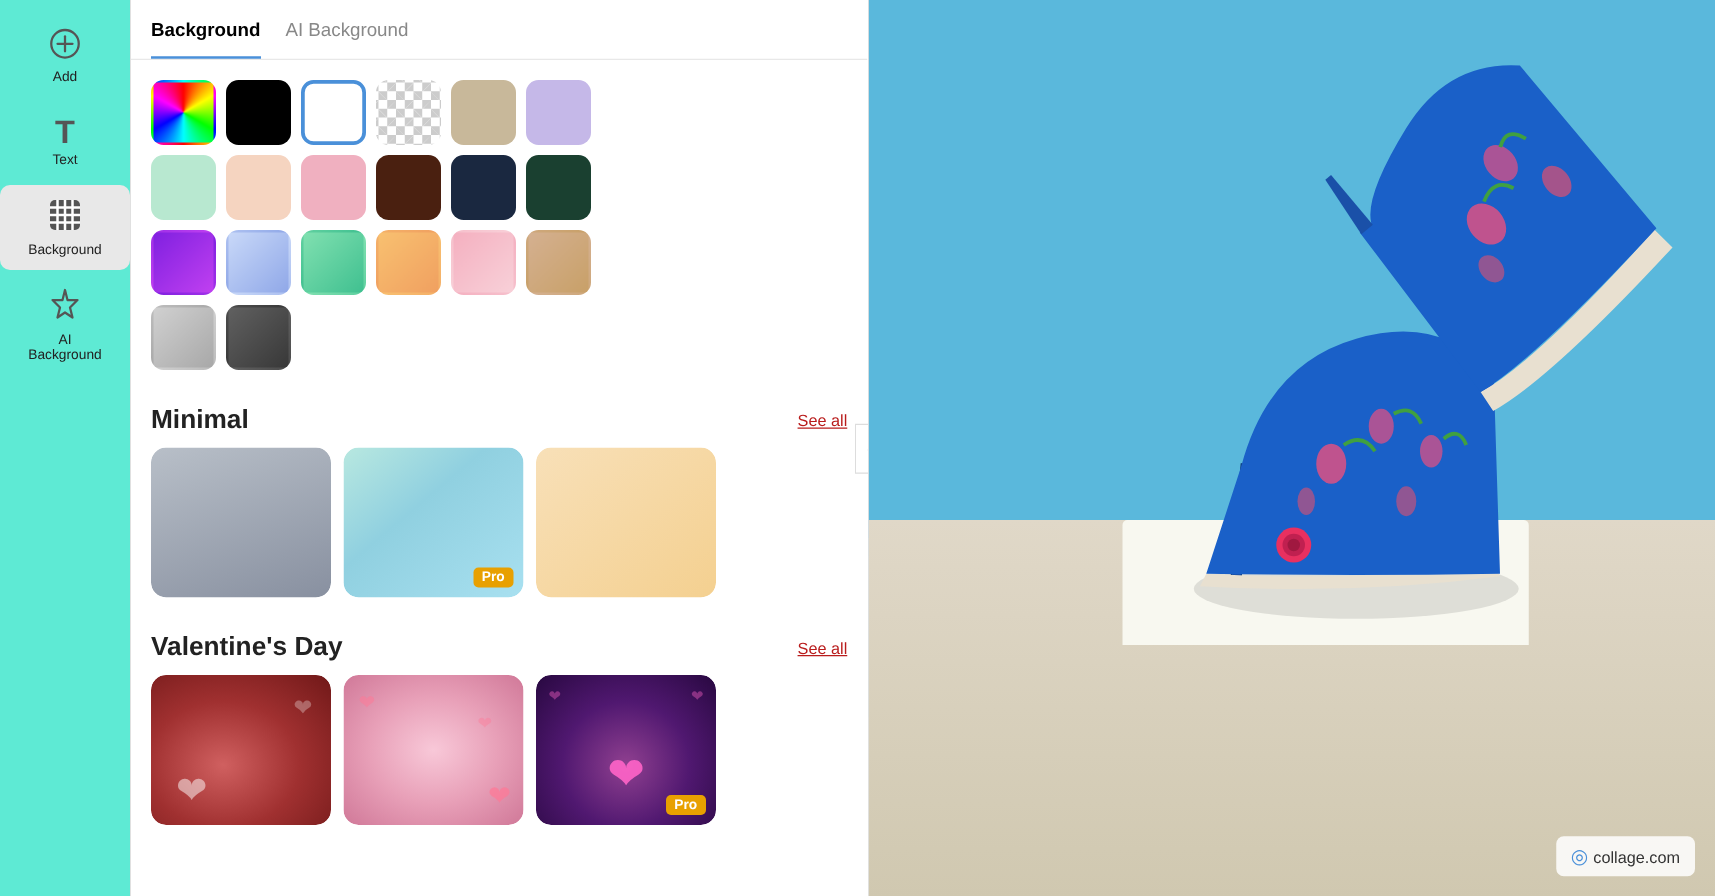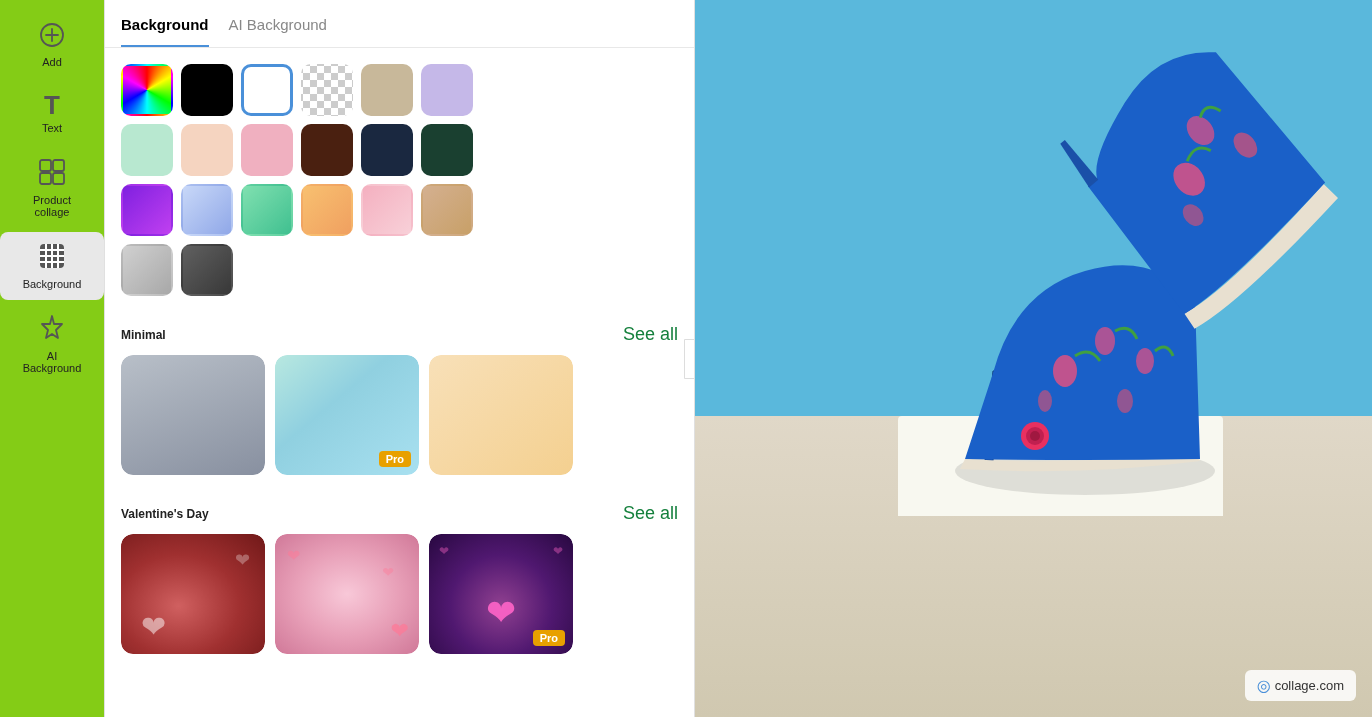--- a/index.html
+++ b/index.html
@@ -1,21 +1,21 @@
 <!DOCTYPE html>
 <html><head>
   <meta charset="utf-8">
   <style>
     * { box-sizing: border-box; margin: 0; padding: 0; }
     body { font-family: -apple-system, BlinkMacSystemFont, 'Segoe UI', sans-serif; background: #f0f0f0; display: flex; height: 717px; overflow: hidden; }
 
     
     .sidebar {
       width: 105px;
-      background: #84cc16;
+      background: #5eead4;
       display: flex;
       flex-direction: column;
       align-items: center;
       padding-top: 10px;
       border-right: 1px solid #e0e0e0;
       gap: 0;
     }
     .sidebar-item {
       display: flex;
       flex-direction: column;
@@ -102,28 +102,29 @@
     .section {
       padding: 0 16px 16px 16px;
     }
     .section-header {
       display: flex;
       justify-content: space-between;
       align-items: center;
       padding: 12px 0 10px 0;
     }
     .section-title {
-      font-size: 12px;
+      font-size: 21px;
       font-weight: 600;
       color: #222;
     }
     .see-all {
-      font-size: 18px;
-      color: #15803d;
-      cursor: pointer;
+      font-size: 13px;
+      color: #b91c1c;
+      cursor: pointer;
+      text-decoration: underline;
     }
 
     
     .bg-grid {
       display: flex;
       gap: 10px;
     }
     .bg-card {
       width: 144px;
       height: 120px;
@@ -233,31 +234,20 @@
       </svg>
     </span>
     <span class="label">Add</span>
   </div>
 
   <div class="sidebar-item">
     <span class="sidebar-icon" style="font-size:26px;font-weight:700;color:#555;">T</span>
     <span class="label">Text</span>
   </div>
 
-  <div class="sidebar-item">
-    <span class="sidebar-icon">
-      <svg width="28" height="28" viewBox="0 0 28 28" fill="none">
-        <rect x="2" y="2" width="11" height="11" rx="2" fill="none" stroke="#555" stroke-width="1.8"></rect>
-        <rect x="15" y="2" width="11" height="11" rx="2" fill="none" stroke="#555" stroke-width="1.8"></rect>
-        <rect x="2" y="15" width="11" height="11" rx="2" fill="none" stroke="#555" stroke-width="1.8"></rect>
-        <rect x="15" y="15" width="11" height="11" rx="2" fill="none" stroke="#555" stroke-width="1.8"></rect>
-      </svg>
-    </span>
-    <span class="label" style="font-size:11px;text-align:center;">Product<br>collage</span>
-  </div>
 
   <div class="sidebar-item active">
     <span class="sidebar-icon">
       <svg width="28" height="28" viewBox="0 0 28 28" fill="none">
         <rect x="2" y="2" width="24" height="24" rx="4" fill="#555"></rect>
         <line x1="2" y1="8" x2="26" y2="8" stroke="#fff" stroke-width="2"></line>
         <line x1="2" y1="14" x2="26" y2="14" stroke="#fff" stroke-width="2"></line>
         <line x1="2" y1="20" x2="26" y2="20" stroke="#fff" stroke-width="2"></line>
         <line x1="8" y1="2" x2="8" y2="26" stroke="#fff" stroke-width="2"></line>
         <line x1="14" y1="2" x2="14" y2="26" stroke="#fff" stroke-width="2"></line>

